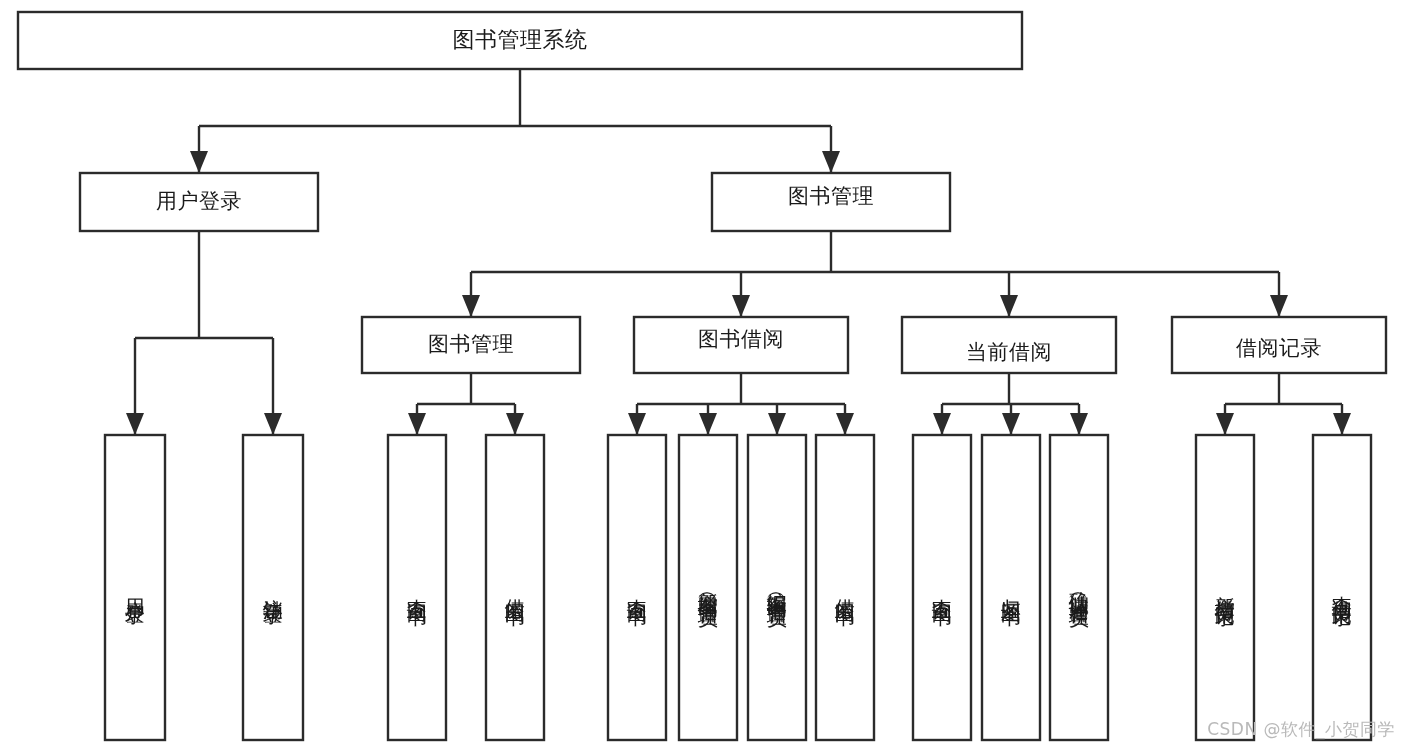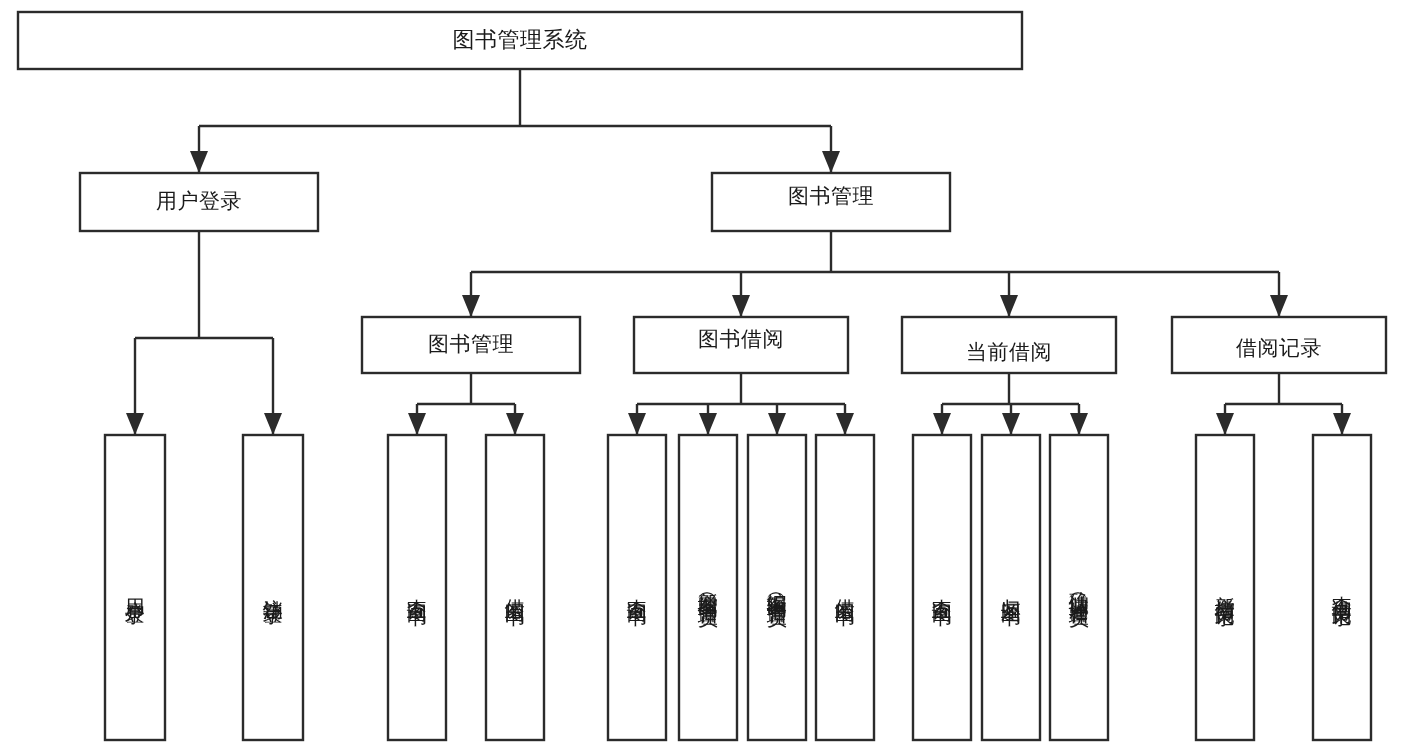--- a/index.html
+++ b/index.html
@@ -179,13 +179,14 @@
       <div class="node-label vertical" style="left: 679px; top: 435px; width: 58px; height: 305px;">新增图书（管理员）</div>
       <div class="node-label vertical" style="left: 748px; top: 435px; width: 58px; height: 305px;">编辑图书（管理员）</div>
       <div class="node-label vertical" style="left: 816px; top: 435px; width: 58px; height: 305px;">借阅图书</div>
       <div class="node-label vertical" style="left: 913px; top: 435px; width: 58px; height: 305px;">查询图书</div>
       <div class="node-label vertical" style="left: 982px; top: 435px; width: 58px; height: 305px;">归还图书</div>
       <div class="node-label vertical" style="left: 1050px; top: 435px; width: 58px; height: 305px;">确认归还（管理员）</div>
       <div class="node-label vertical" style="left: 1196px; top: 435px; width: 58px; height: 305px;">新增借阅记录</div>
       <div class="node-label vertical" style="left: 1313px; top: 435px; width: 58px; height: 305px;">查询借阅记录</div>
     </div>
 
+  <div id="watermark">CSDN @软件_小贺同学</div>
 </div>
 
 </body></html>

